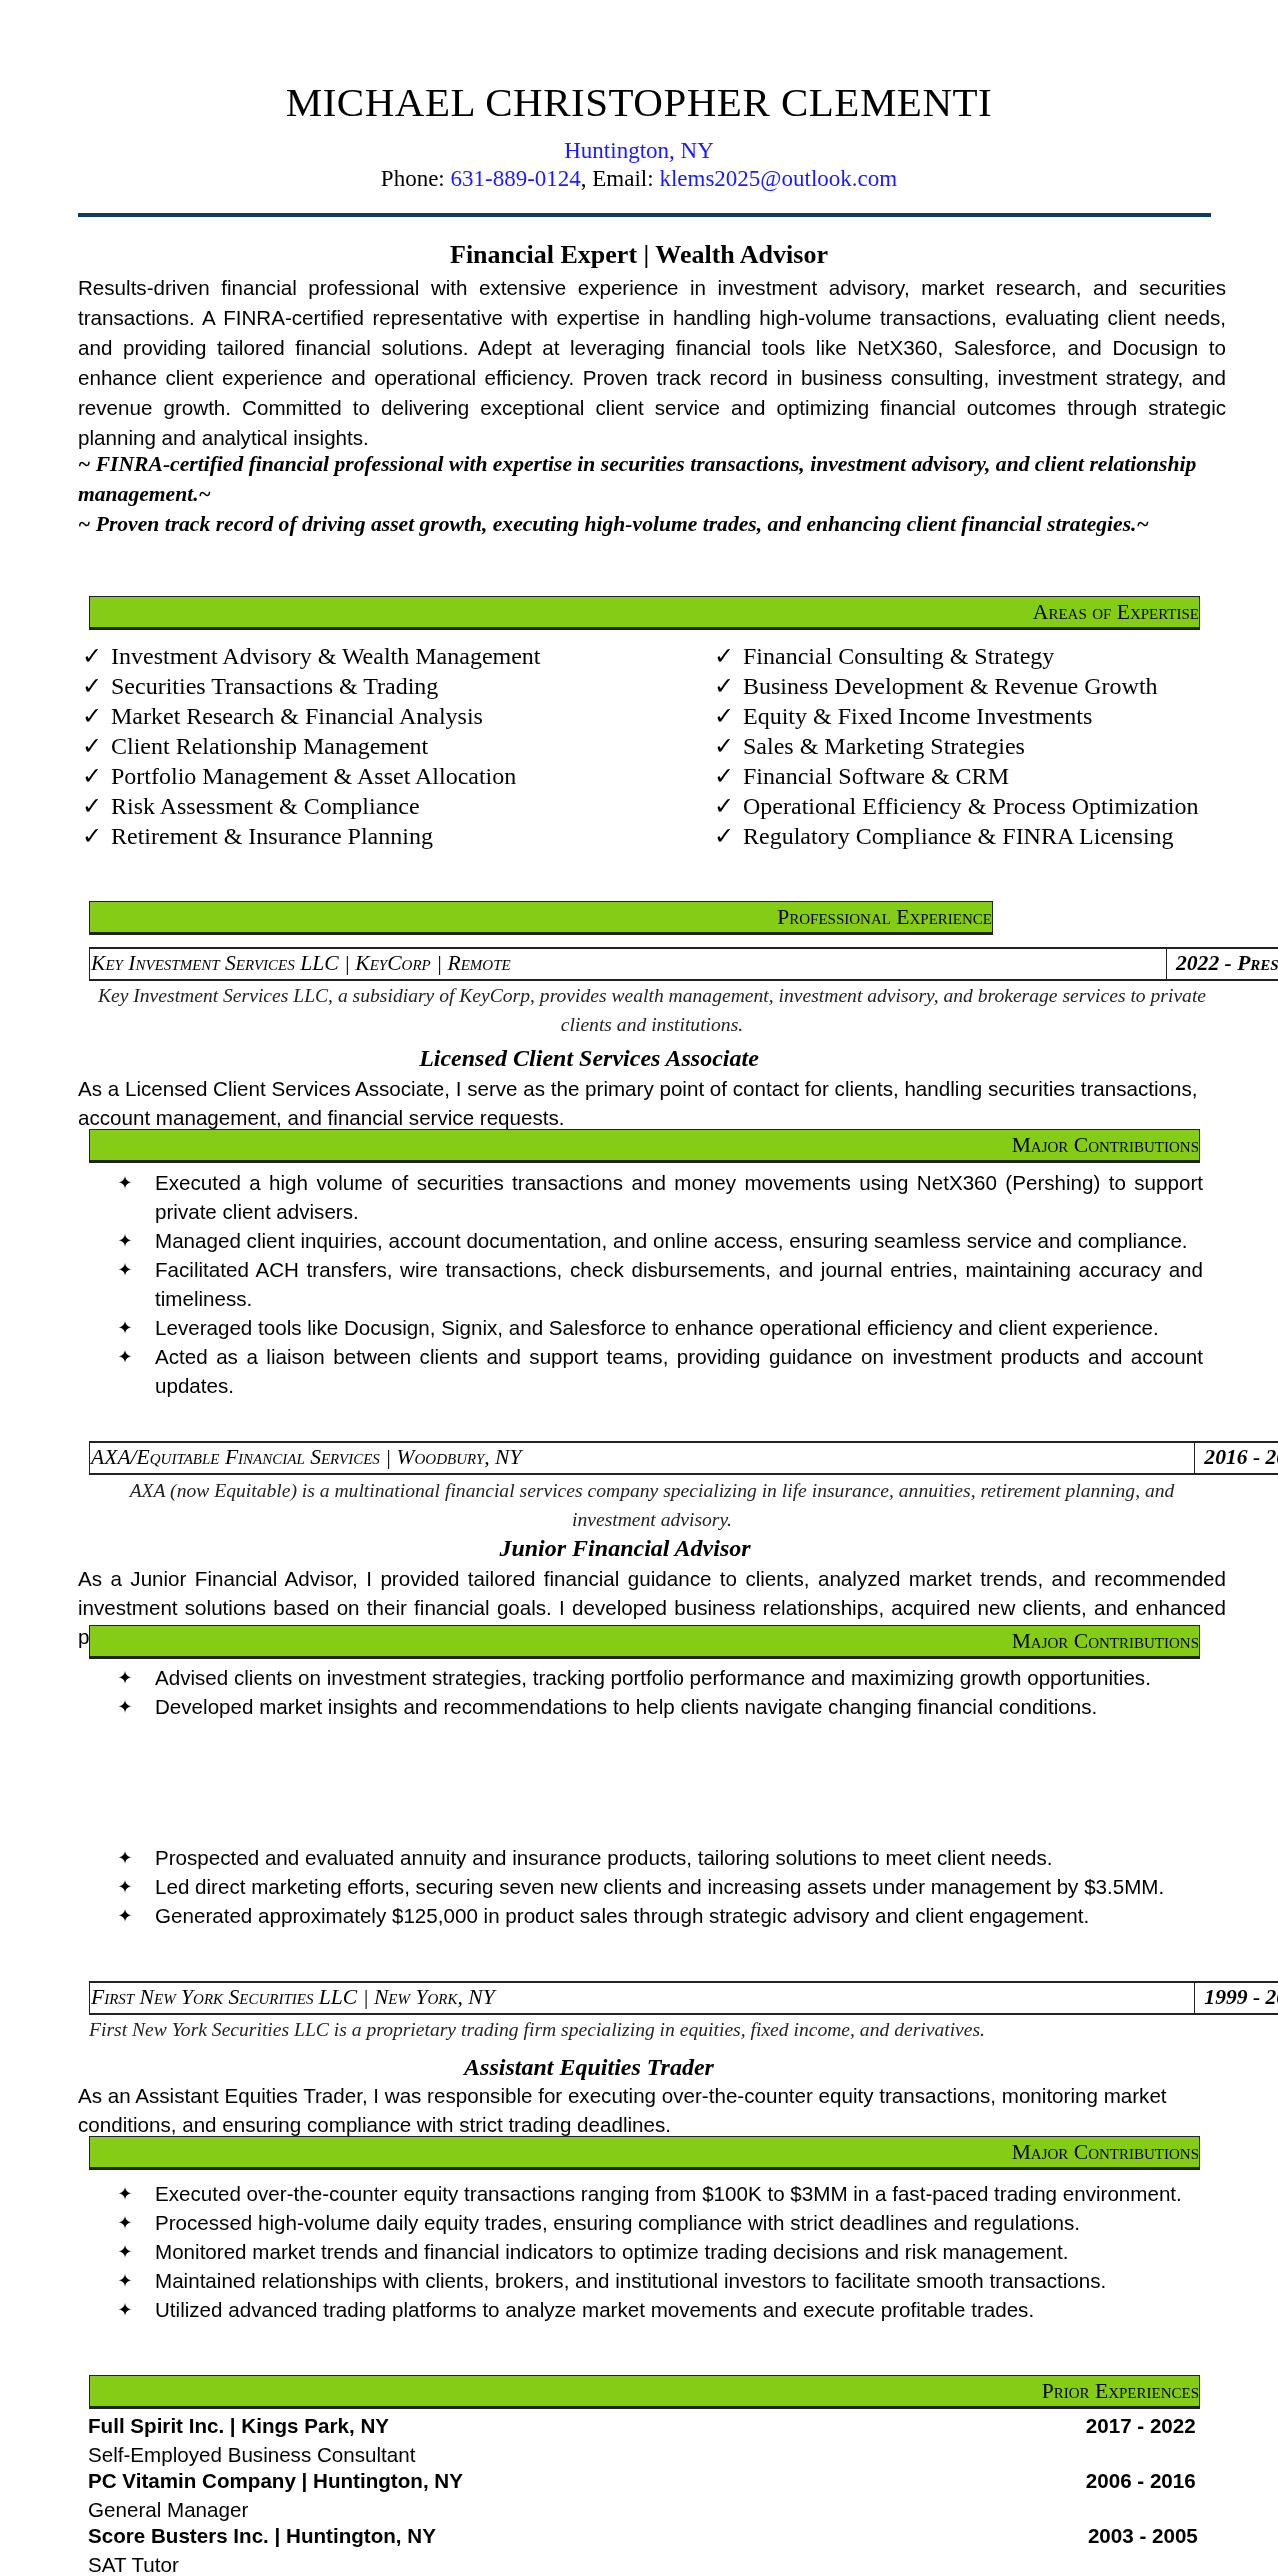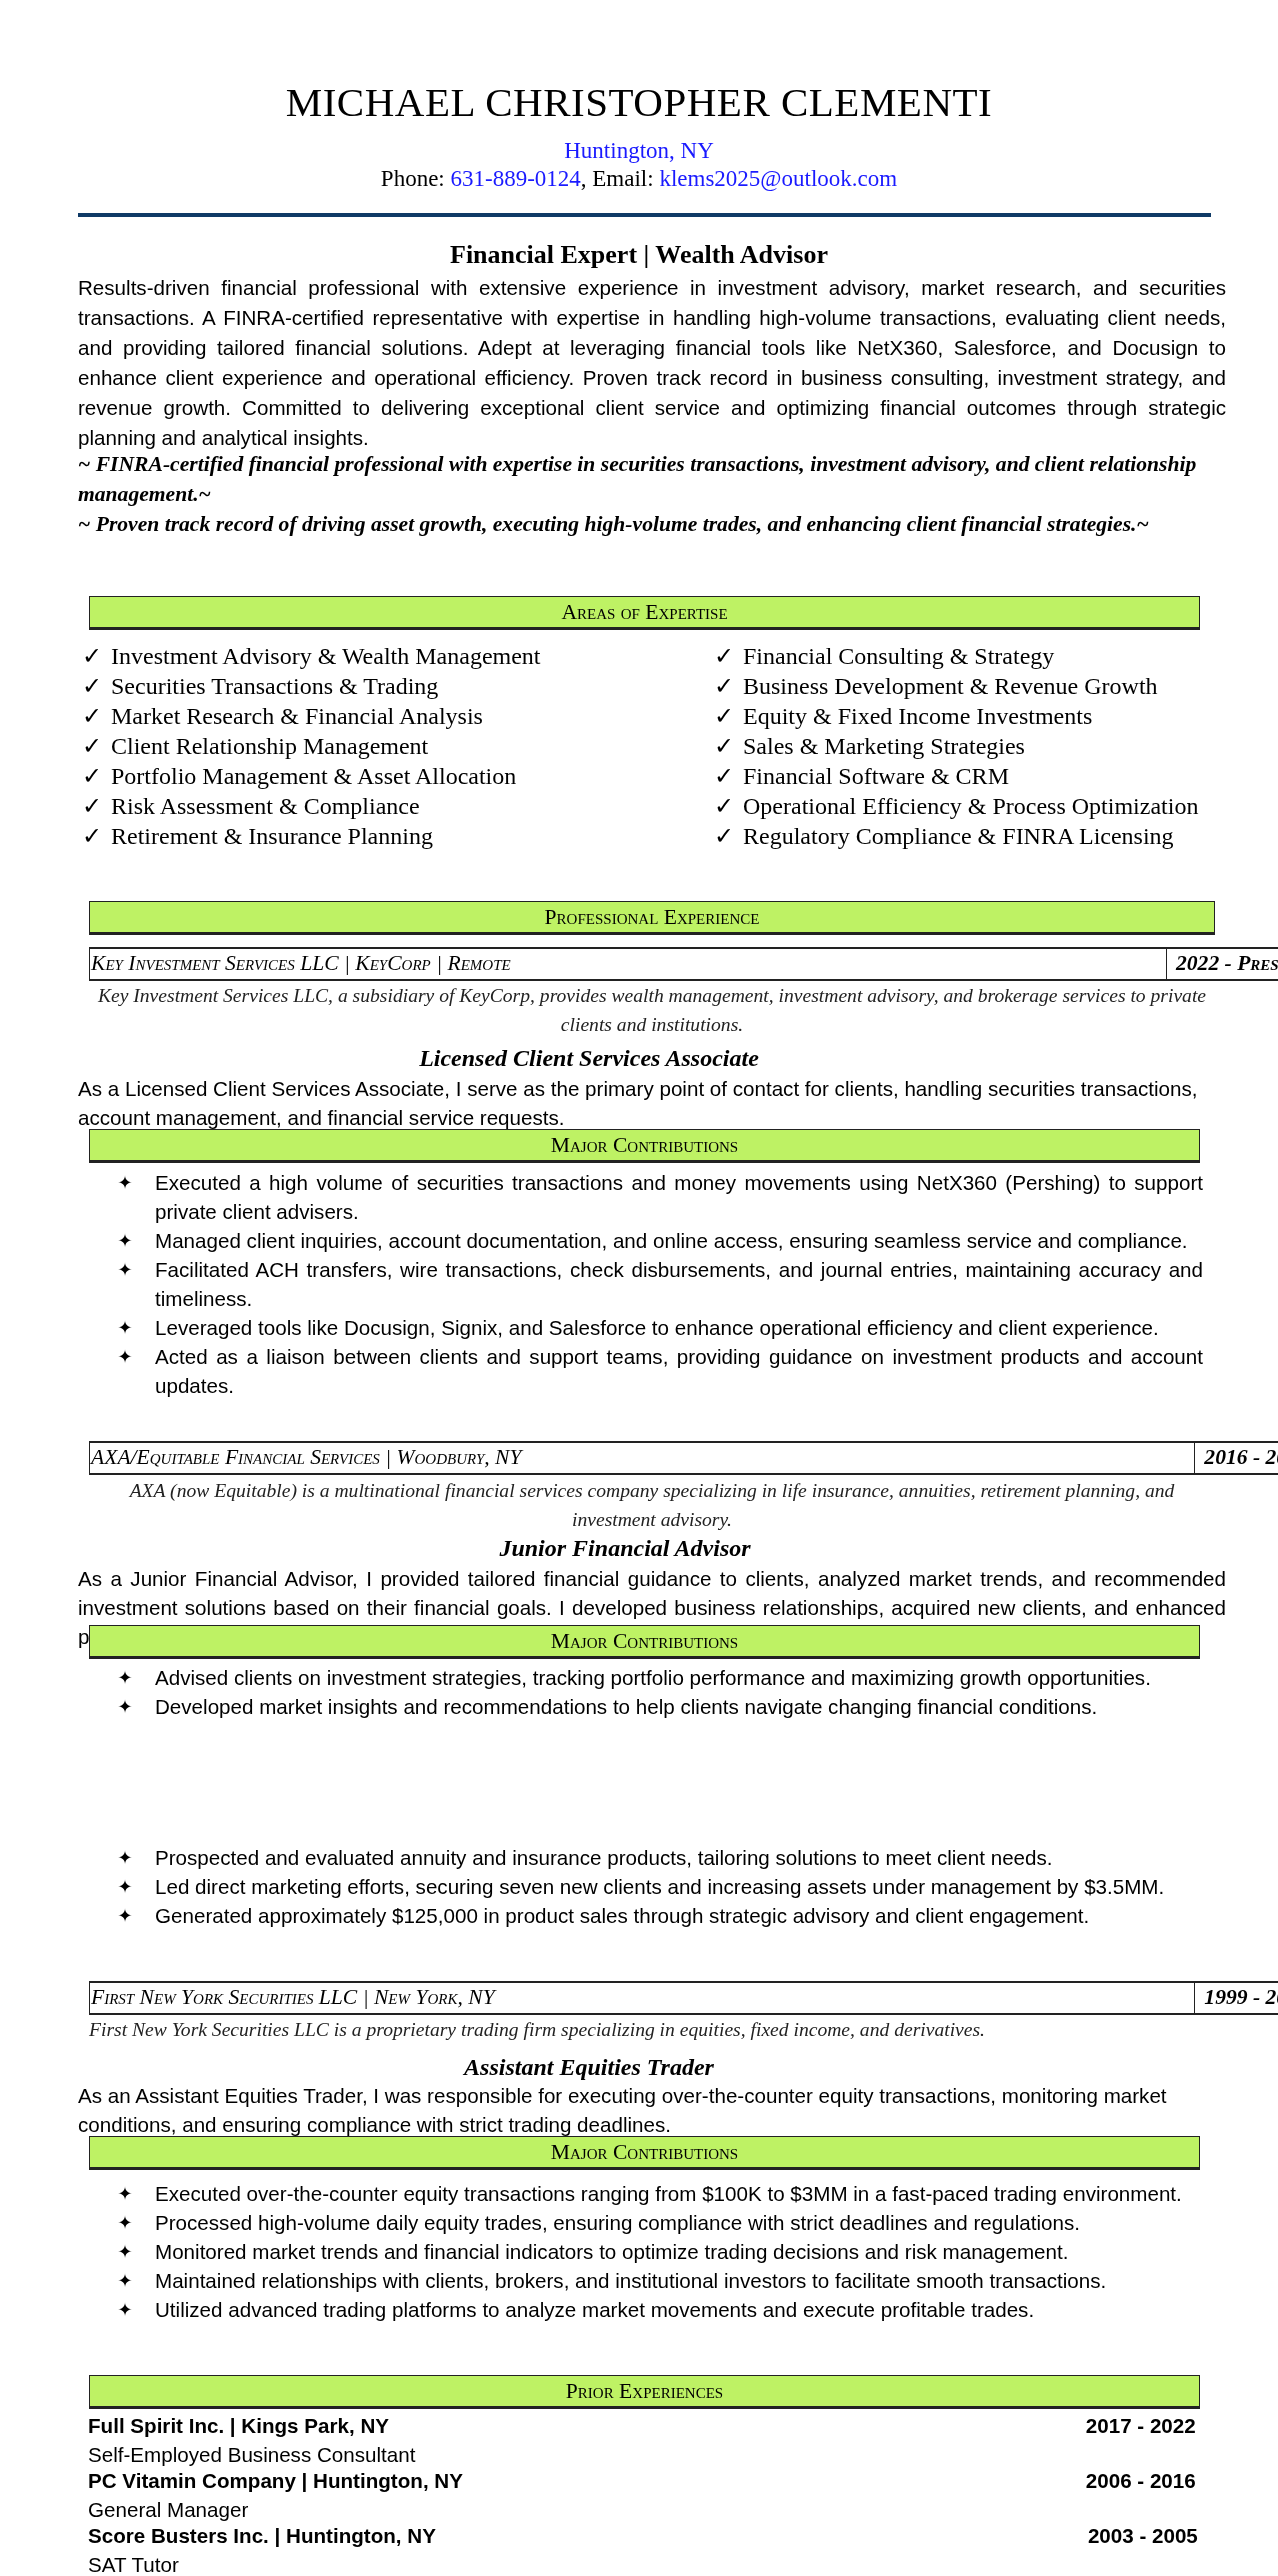--- a/index.html
+++ b/index.html
@@ -12,21 +12,21 @@
   .contact { position: absolute; left: 0; width: 1278px; top: 167px; text-align: center; font-family: "Liberation Serif", serif; font-size: 23px; line-height: 1; }
   .contact .link { color: #1a1aff; }
   .header-rule { position: absolute; left: 78px; width: 1133px; top: 213px; height: 3.6px; background: #0f3a66; }
 
   
   .title-line { position: absolute; left: 0; width: 1278px; top: 242px; text-align: center; font-family: "Liberation Serif", serif; font-weight: bold; font-size: 26px; line-height: 1; }
   .summary { position: absolute; left: 78px; width: 1148px; top: 273px; font-family: "Liberation Sans", sans-serif; font-size: 20.6px; line-height: 30px; text-align: justify; }
   .tagline { position: absolute; left: 78px; width: 1148px; font-family: "Liberation Serif", serif; font-style: italic; font-weight: bold; font-size: 21.6px; line-height: 30px; }
 
   
-  .bar { position: absolute; left: 89px; width: 1111px; height: 34px; background: #bef264; border: 1.5px solid #222; border-bottom-width: 3.1px; box-sizing: border-box; text-align: center; font-family: "Liberation Serif", serif; font-variant: small-caps; font-size: 21.6px; line-height: 30px; }
+  .bar { position: absolute; left: 89px; width: 1111px; height: 34px; background: #84cc16; border: 1.5px solid #222; border-bottom-width: 3.1px; box-sizing: border-box; text-align: right; font-family: "Liberation Serif", serif; font-variant: small-caps; font-size: 21.6px; line-height: 30px; }
 
   
   .exp-col { position: absolute; top: 641px; font-family: "Liberation Serif", serif; font-size: 24px; line-height: 30px; }
   .exp-col .row { white-space: nowrap; }
   .exp-col .chk { display: inline-block; width: 29px; }
 
   
   .jobrow { position: absolute; left: 89px; width: 1232px; height: 34px; border: 1.5px solid #222; border-top-width: 2.6px; border-bottom-width: 2.6px; box-sizing: border-box; font-family: "Liberation Serif", serif; font-style: italic; font-variant: small-caps; font-size: 21.6px; line-height: 29px; }
   .jobrow .co { position: absolute; left: 0; padding-left: 1px; top: 0; white-space: nowrap; }
   .jobrow .dt { position: absolute; right: 0; top: 0; height: 100%; border-left: 1.5px solid #222; padding: 0 11.3px 0 9.3px; font-weight: bold; white-space: nowrap; box-sizing: border-box; }
@@ -76,21 +76,21 @@
   <div class="exp-col" style="left:714px;">
     <div class="row"><span class="chk">✓</span><span>Financial Consulting &amp; Strategy</span></div>
     <div class="row"><span class="chk">✓</span><span>Business Development &amp; Revenue Growth</span></div>
     <div class="row"><span class="chk">✓</span><span>Equity &amp; Fixed Income Investments</span></div>
     <div class="row"><span class="chk">✓</span><span>Sales &amp; Marketing Strategies</span></div>
     <div class="row"><span class="chk">✓</span><span>Financial Software &amp; CRM</span></div>
     <div class="row"><span class="chk">✓</span><span>Operational Efficiency &amp; Process Optimization</span></div>
     <div class="row"><span class="chk">✓</span><span>Regulatory Compliance &amp; FINRA Licensing</span></div>
   </div>
 
-  <div class="bar" style="top:901px;width:1126px;">Professional Experience</div>
+  <div class="bar" style="top:901px;width:904px;">Professional Experience</div>
 
   <div class="jobrow" style="top:947px;">
     <span class="co">Key Investment Services LLC | KeyCorp | Remote</span>
     <span class="dt">2022 - Present</span>
   </div>
   <div class="co-desc" style="top:981px;">Key Investment Services LLC, a subsidiary of KeyCorp, provides wealth management, investment advisory, and brokerage services to private clients and institutions.</div>
   <div class="role" style="top:1046px;">Licensed Client Services Associate</div>
   <div class="role-desc" style="top:1074px;">As a Licensed Client Services Associate, I serve as the primary point of contact for clients, handling securities transactions, account management, and financial service requests.</div>
   <div class="bar" style="top:1129px;">Major Contributions</div>
   <ul class="bullets" style="top:1168px;">

